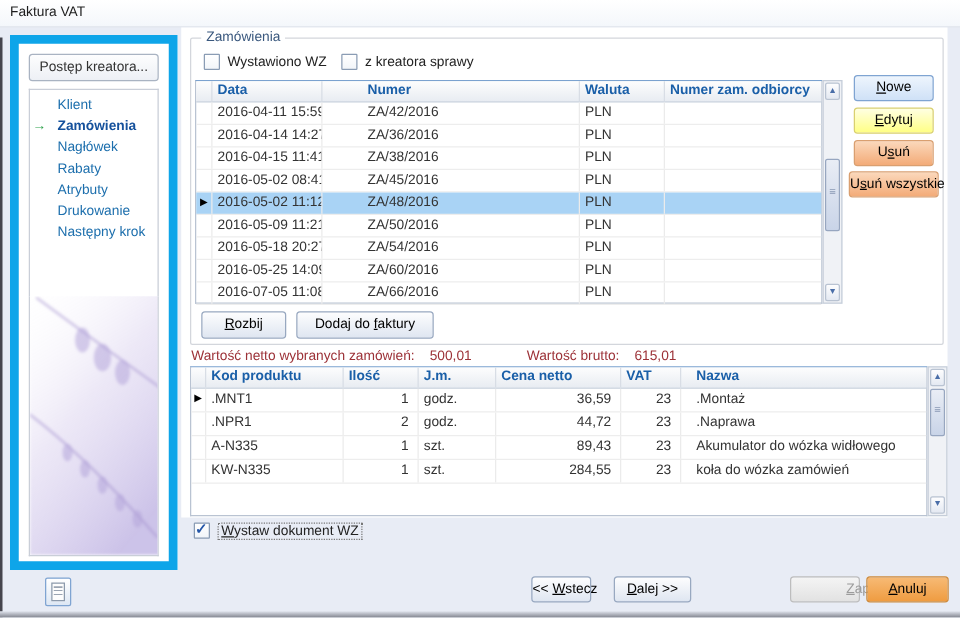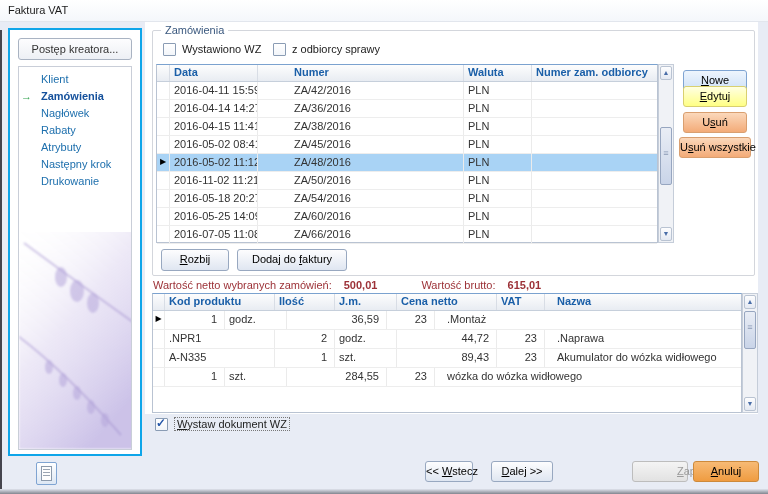--- a/index.html
+++ b/index.html
@@ -11,21 +11,21 @@
   .titlebar{ position:absolute; left:0; top:0; right:0; height:22px;
              background:linear-gradient(#ffffff,#f4f7fb); border-bottom:1px solid #e2e6ed; }
   .title-text{ position:absolute; left:8px; top:4px; color:#1c1c1c;text-align:center; }
   .top-edge{ position:absolute; left:170px; right:0; top:0; height:3px; background:#46464e; }
   .left-edge{ position:absolute; left:0; top:30px; bottom:0; width:2px; background:#45454e; }
   .bottom-edge{ position:absolute; left:0; right:0; bottom:0; height:5px;
                 background:linear-gradient(#dfe3ec,#82858f); }
 
   
   .sidebar{ position:absolute; left:8px; top:28px; width:134px; height:428px;
-            background:#fff; border:2px solid #0ea5e9; }
+            background:#fff; border:7px solid #0ea5e9; }
   .progress-btn{ position:absolute; left:8px; top:8px; right:8px; height:22px;
                  border:1px solid #a9b3c2; border-radius:3px; text-align:center;
                  line-height:20px; color:#333; cursor:default;
                  background:linear-gradient(#fdfdfe,#edf0f5); }
   .navbox{ position:absolute; left:8px; right:8px; top:36px; height:166px;
            border:1px solid #c9ced8; border-bottom:none; background:#fff; overflow:hidden; padding-top:4px; }
   .artbox{ position:absolute; left:8px; right:8px; top:202px; bottom:4px;
            border:1px solid #c9ced8; border-top:none; background:#fff; overflow:hidden; }
   .artbox svg{ position:absolute; left:0; bottom:0; filter:blur(1.1px); }
   .nav-item{ position:relative; height:17px; line-height:17px; padding-left:22px;
@@ -92,28 +92,28 @@
   .btn{ position:absolute; height:21px; border:1px solid #98a8c0; border-radius:3px;
         background:linear-gradient(#fdfdfe,#dfe6f1); color:#000; text-align:center;
         line-height:19px; cursor:pointer; white-space:nowrap; }
   .btn-new{ background:linear-gradient(#eef5fd,#cfe1f7); border-color:#7fa4d2; }
   .btn-yellow{ background:linear-gradient(#ffffe2,#ffff85); border-color:#d9d06f; }
   .btn-orange{ background:linear-gradient(#fbd8bb,#f3ab78); border-color:#d99f70; }
   .btn-cancel{ background:linear-gradient(#f7ba75,#ef9c41); border-color:#cd8a3c; }
   .btn-disabled{ background:linear-gradient(#f4f4f4,#e2e2e2); border-color:#bdbdbd;
                  color:#9c9c9c; cursor:default; }
   .side-btn{ right:7px; width:64px; }
-  #btn-new{ top:39px; } #btn-edit{ top:55px; } #btn-del{ top:81px; }
+  #btn-new{ top:29px; } #btn-edit{ top:55px; } #btn-del{ top:81px; }
   #btn-delall{ top:106px; width:72px; right:3px; }
   #btn-split{ left:8px; top:218px; width:68px; height:22px; }
   #btn-add{ left:84px; top:218px; width:110px; height:22px; }
 
   
   .totals{ position:absolute; left:8px; top:257px; color:#9c3137; white-space:nowrap; }
-  .totals .val{ font-weight:bold; margin-left:12px; }
+  .totals .val{ font-weight:normal; margin-left:12px; }
   .totals .glabel{ margin-left:44px; }
 
   
   .wz-check{ position:absolute; left:155px; top:418px; }
   .wz-check .cb-label{ border:1px dotted #777; padding:0 2px; }
   .doc-btn{ position:absolute; left:36px; top:462px; width:21px; height:23px;
             border:1px solid #7fa4d2; border-radius:2px; cursor:pointer;
             background:linear-gradient(#ffffff,#dde7f4); }
   .doc-page{ position:absolute; left:4px; top:3px; width:11px; height:15px;
              background:#fdfdfd; border:1px solid #8b99ab; }
@@ -135,22 +135,22 @@
   </div>
 
   <div class="sidebar">
     <div class="progress-btn">Postęp kreatora...</div>
     <div class="navbox" id="nav-list">
         <div class="nav-item"><span>Klient</span></div>
         <div class="nav-item active"><span class="nav-arrow">→</span><span>Zamówienia</span></div>
         <div class="nav-item"><span>Nagłówek</span></div>
         <div class="nav-item"><span>Rabaty</span></div>
         <div class="nav-item"><span>Atrybuty</span></div>
+        <div class="nav-item"><span>Drukowanie</span></div>
         <div class="nav-item"><span>Następny krok</span></div>
-        <div class="nav-item"><span>Drukowanie</span></div>
       </div>
     <div class="artbox">
       <svg width="116" height="224" viewBox="0 0 116 224">
         <defs>
           <linearGradient id="artg" x1="0" y1="0" x2="0.6" y2="1">
             <stop offset="0" stop-color="#ffffff" stop-opacity="0"></stop>
             <stop offset="0.5" stop-color="#ded6f0" stop-opacity="0.55"></stop>
             <stop offset="1" stop-color="#c9bfe7" stop-opacity="0.95"></stop>
           </linearGradient>
         </defs>
@@ -175,21 +175,21 @@
 
   <div class="content">
 
     <div class="groupbox">
       <span class="groupbox-label">Zamówienia</span>
 
       <label class="filter-1">
         <span class="cbox" id="cb-wz-filter"></span><span class="cb-label">Wystawiono WZ</span>
       </label>
       <label class="filter-2">
-        <span class="cbox" id="cb-case-filter"></span><span class="cb-label">z odbiorcy sprawy</span>
+        <span class="cbox" id="cb-case-filter"></span><span class="cb-label">z kreatora sprawy</span>
       </label>
 
       <div class="orders-wrap">
         <div class="grid orders-grid">
           <div class="thead">
             <div class="th oc0 ind"></div>
             <div class="th oc1">Data</div>
             <div class="th oc2">Numer</div>
             <div class="th oc3">Waluta</div>
             <div class="th oc4">Numer zam. odbiorcy</div>
@@ -225,21 +225,21 @@
               </div>
               <div class="trow selected">
                 <div class="tc oc0 ind">▶</div>
                 <div class="tc oc1">2016-05-02 11:12</div>
                 <div class="tc oc2">ZA/48/2016</div>
                 <div class="tc oc3">PLN</div>
                 <div class="tc oc4"></div>
               </div>
               <div class="trow">
                 <div class="tc oc0 ind"></div>
-                <div class="tc oc1">2016-11-02 11:21</div>
+                <div class="tc oc1">2016-05-09 11:21</div>
                 <div class="tc oc2">ZA/50/2016</div>
                 <div class="tc oc3">PLN</div>
                 <div class="tc oc4"></div>
               </div>
               <div class="trow">
                 <div class="tc oc0 ind"></div>
                 <div class="tc oc1">2016-05-18 20:27</div>
                 <div class="tc oc2">ZA/54/2016</div>
                 <div class="tc oc3">PLN</div>
                 <div class="tc oc4"></div>
@@ -287,20 +287,21 @@
           <div class="th ic1">Kod produktu</div>
           <div class="th ic2">Ilość</div>
           <div class="th ic3">J.m.</div>
           <div class="th ic4">Cena netto</div>
           <div class="th ic5">VAT</div>
           <div class="th ic6">Nazwa</div>
         </div>
         <div id="items-rows">
             <div class="trow itrow">
               <div class="tc ic0 ind">▶</div>
+              <div class="tc ic1">.MNT1</div>
               <div class="tc ic2 num">1</div>
               <div class="tc ic3">godz.</div>
               <div class="tc ic4 num">36,59</div>
               <div class="tc ic5 num">23</div>
               <div class="tc ic6">.Montaż</div>
             </div>
             <div class="trow itrow">
               <div class="tc ic0 ind"></div>
               <div class="tc ic1">.NPR1</div>
               <div class="tc ic2 num">2</div>
@@ -313,25 +314,26 @@
               <div class="tc ic0 ind"></div>
               <div class="tc ic1">A-N335</div>
               <div class="tc ic2 num">1</div>
               <div class="tc ic3">szt.</div>
               <div class="tc ic4 num">89,43</div>
               <div class="tc ic5 num">23</div>
               <div class="tc ic6">Akumulator do wózka widłowego</div>
             </div>
             <div class="trow itrow">
               <div class="tc ic0 ind"></div>
+              <div class="tc ic1">KW-N335</div>
               <div class="tc ic2 num">1</div>
               <div class="tc ic3">szt.</div>
               <div class="tc ic4 num">284,55</div>
               <div class="tc ic5 num">23</div>
-              <div class="tc ic6">wózka do wózka widłowego</div>
+              <div class="tc ic6">koła do wózka zamówień</div>
             </div>
           </div>
       </div>
       <div class="vscroll" style="height:120px;">
         <div class="sbtn up">▲</div>
         <div class="sthumb" style="top:17px;height:38px;"></div>
         <div class="sbtn down">▼</div>
       </div>
     </div>
   </div>

